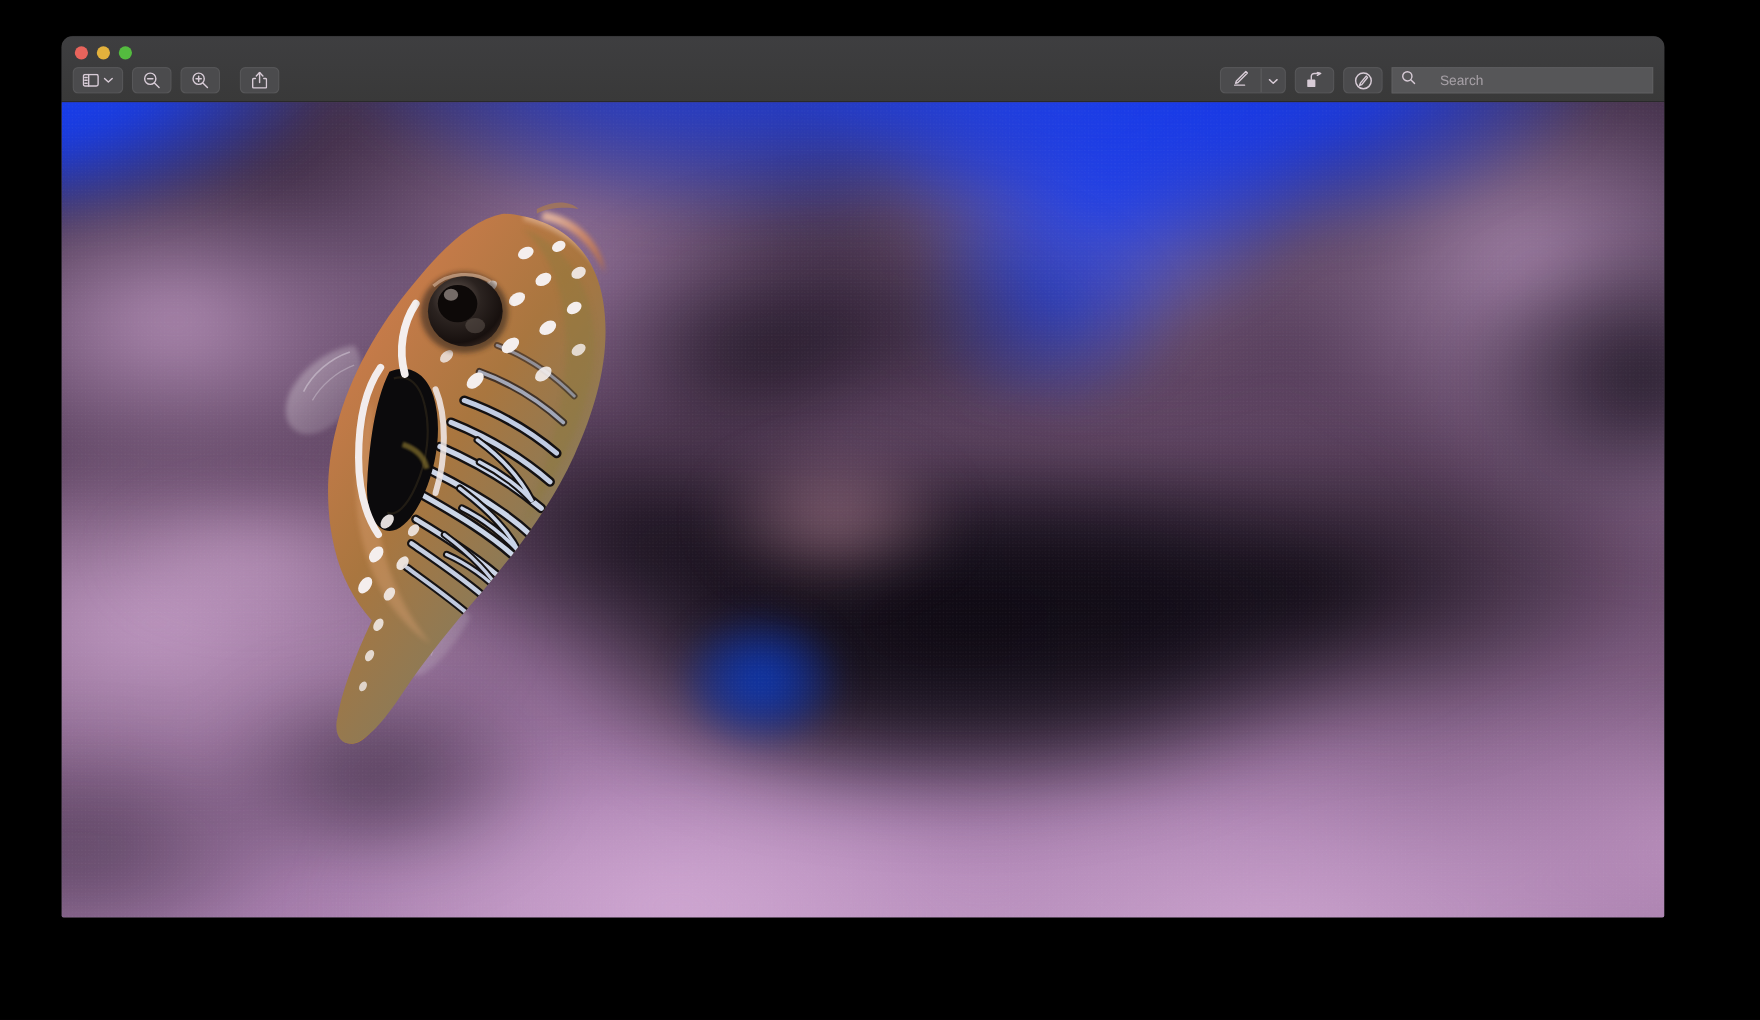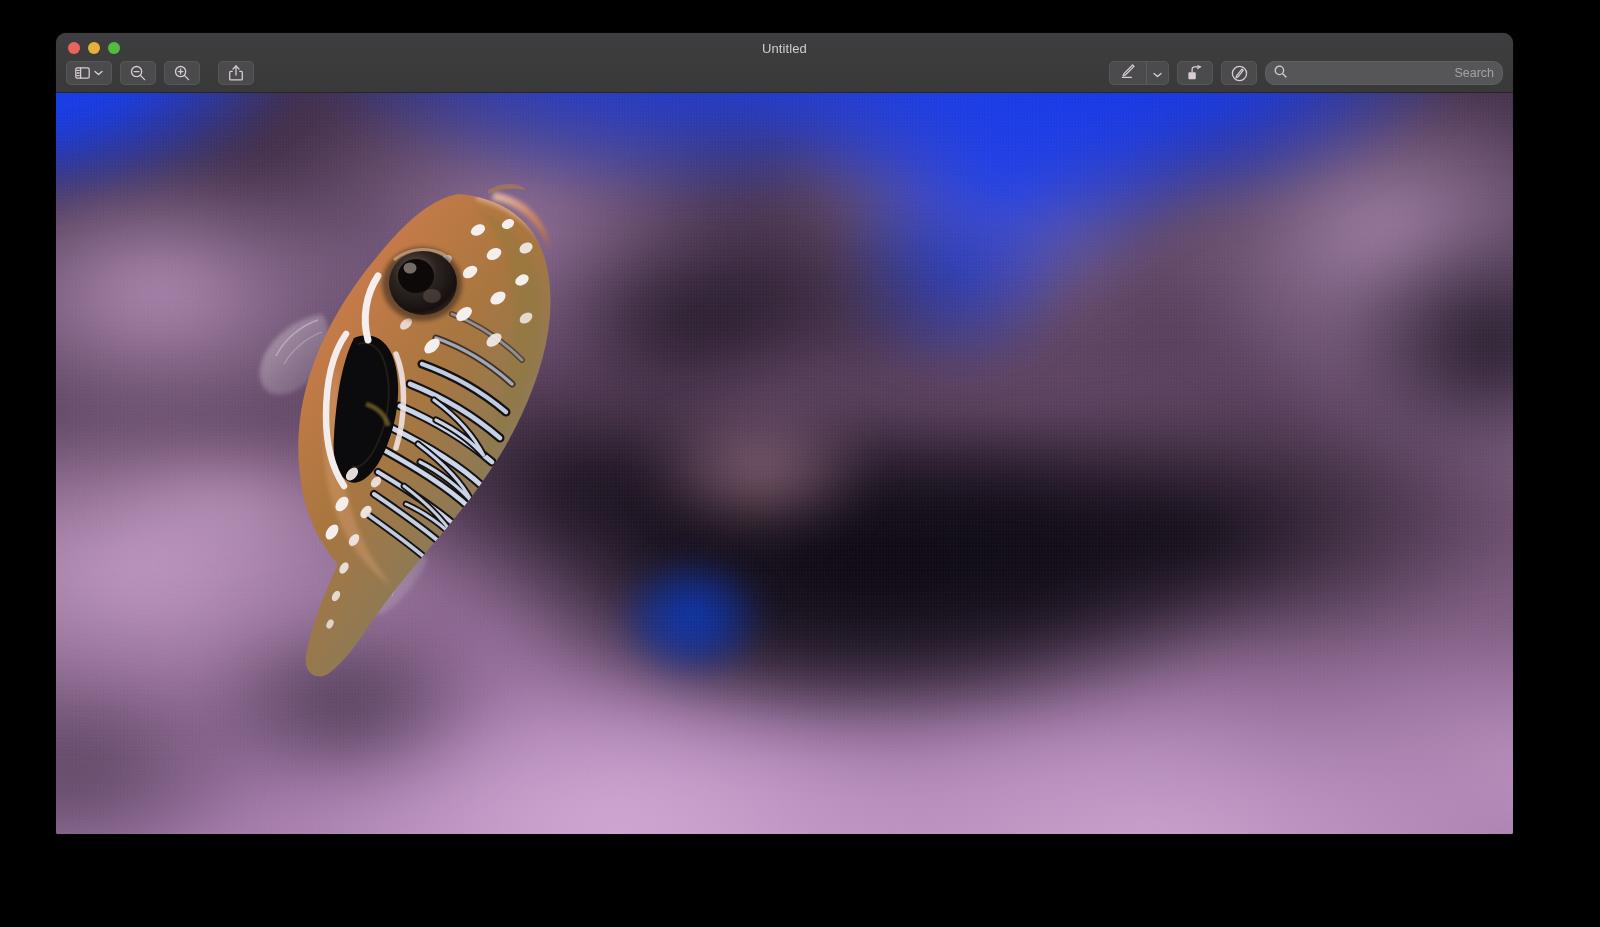--- a/index.html
+++ b/index.html
@@ -105,28 +105,27 @@
     display: flex; align-items: center; justify-content: center;
     cursor: default;
   }
   .seg-main { width: 36px; }
   .seg-arrow { width: 22px; border-left: 1px solid rgba(255,255,255,0.10); }
 
   
   .search-field {
     height: 24px;
     width: 238px;
-    border-radius: 10px;
+    border-radius: 0;
     background: #565658;
     border: 0.5px solid rgba(255,255,255,0.06);
     display: flex;
     align-items: center;
     padding: 0 8px;
     gap: 22px;
-    justify-content: space-between;
   }
   .search-placeholder {
     color: #a6a0a6;
     font-size: 12.5px;
     user-select: none;
   }
 
   
   #canvas {
     position: relative;
@@ -222,21 +221,20 @@
   <div id="window">
 
     <div id="titlebar">
 
       <div class="traffic-lights">
         <span class="tl tl-close"></span>
         <span class="tl tl-min"></span>
         <span class="tl tl-max"></span>
       </div>
 
-      <div class="window-title">Untitled</div>
 
       <div class="toolbar-left">
 
         <div class="tbtn wide">
           <span>
             <svg width="15" height="12" viewBox="0 0 15 12">
               <rect class="ico-stroke" x="0.8" y="0.8" width="13.4" height="10.4" rx="1.6"></rect>
               <line class="ico-stroke" x1="5.6" y1="0.8" x2="5.6" y2="11.2"></line>
               <line class="ico-stroke" x1="2.1" y1="3.4" x2="4.2" y2="3.4"></line>
               <line class="ico-stroke" x1="2.1" y1="6.0" x2="4.2" y2="6.0"></line>

